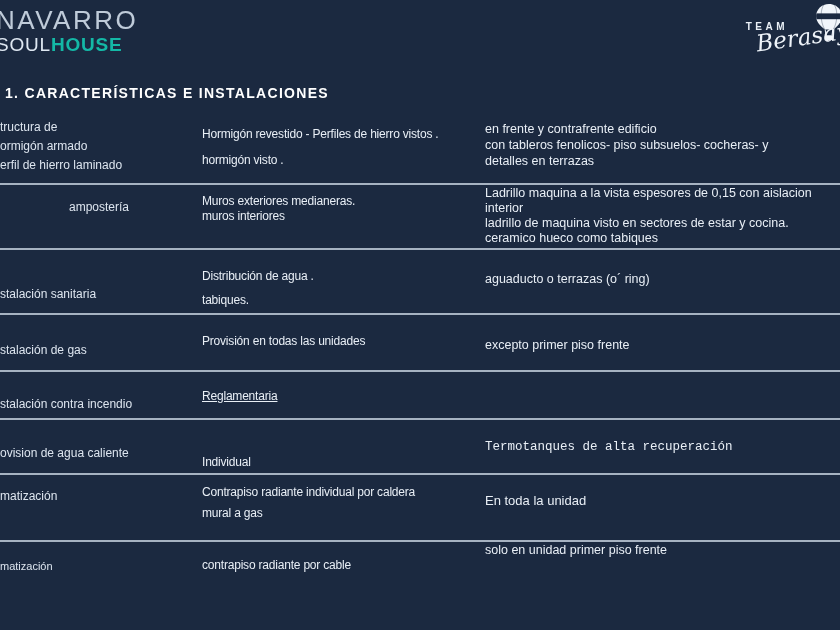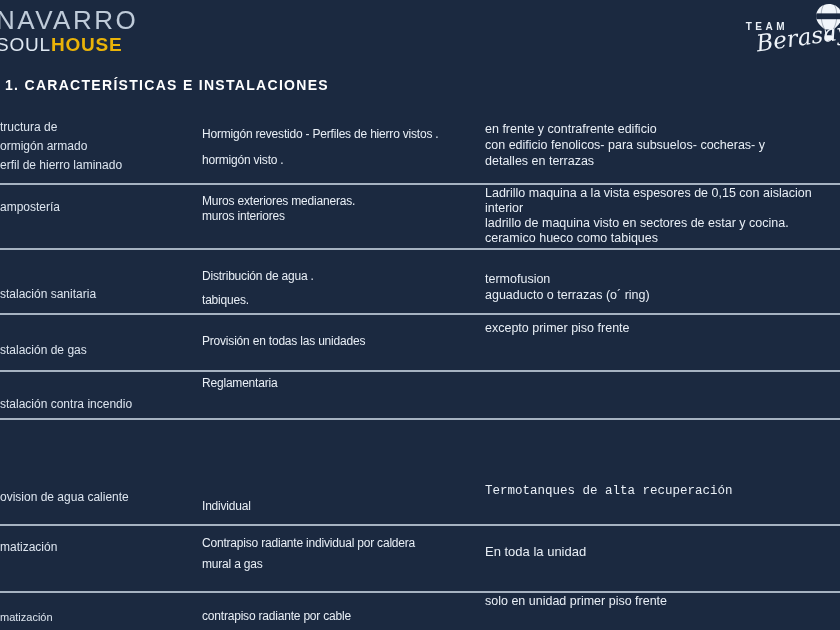--- a/index.html
+++ b/index.html
@@ -10,54 +10,54 @@
     color:#E8EEF5;
   }
   
   .logo{position:absolute; left:-4px; top:6px;}
   .logo-navarro{
     font-size:26px; font-weight:100; letter-spacing:2.5px;
     color:rgba(214,225,238,0.88); line-height:28px;
   }
   .logo-soulhouse{font-size:19px; letter-spacing:0.8px; line-height:22px;}
   .logo-soul{font-weight:400; color:#dfe8f2;}
-  .logo-house{font-weight:800; color:#eab308;}
+  .logo-house{font-weight:800; color:#14b8a6;}
   .team-label{
     position:absolute; right:52px; top:21px;
     font-size:10px; font-weight:700; letter-spacing:3.5px; color:#e9eff6;
   }
   .team-script{
     position:absolute; right:-10px; top:24px;
     font-family:"DejaVu Serif","Liberation Serif",serif;
     font-style:italic; font-size:23px; color:#eef3f9;
     transform:rotate(-8deg);
   }
   .balloon{position:absolute; right:-5px; top:3px;}
   
   .heading{
-    position:absolute; left:5px; top:77px;
+    position:absolute; left:5px; top:85px;
     font-size:14px; font-weight:700; letter-spacing:1.3px; color:#ffffff;
   }
   
   .tbl{position:absolute; left:0; top:111px; width:840px;}
   .row{position:relative; width:840px; box-sizing:border-box;}
   .row.bordered{border-bottom:2px solid rgba(190,202,216,0.85);}
   .r1{height:74px;} .r2{height:65px;} .r3{height:65px;} .r4{height:57px;}
-  .r5{height:48px;} .r6{height:62px;margin-top:44px;} .r7{height:67px;} .r8{height:73px;}
+  .r5{height:48px;} .r6{height:55px;} .r7{height:67px;} .r8{height:73px;}
   .cell{position:absolute; top:0; box-sizing:border-box;}
   .c1{left:0;   width:198px; font-size:12px; color:#dde5ef; line-height:19px;}
   .c2{left:202px; width:282px; font-size:12px; letter-spacing:-0.2px; line-height:20px; color:#e9eff6;}
   .c3{left:485px; width:352px; font-size:12.5px; line-height:16px; color:#e9eff6;}
   .c2 .ln, .c3 .ln{white-space:nowrap;}
   
   .r1 .c1{padding-top:7px;}  .r1 .c2{padding-top:10px; line-height:26px;} .r1 .c3{padding-top:10px;}
-  .r2 .c1{padding-top:13px;} .r2 .c2{padding-top:9px; line-height:15px;}  .r2 .c3{padding-top:1px; line-height:15px;}
+  .r2 .c1{padding-top:13px;text-align:center;} .r2 .c2{padding-top:9px; line-height:15px;}  .r2 .c3{padding-top:1px; line-height:15px;}
   .r3 .c1{padding-top:35px;} .r3 .c2{padding-top:14px; line-height:24px;} .r3 .c3{padding-top:21px;}
-  .r4 .c1{padding-top:26px;} .r4 .c2{padding-top:16px;} .r4 .c3{padding-top:5px;}
-  .r5 .c1{padding-top:23px;} .r5 .c2{padding-top:1px;}
+  .r4 .c1{padding-top:26px;} .r4 .c2{padding-top:16px;} .r4 .c3{padding-top:22px;}
+  .r5 .c1{padding-top:23px;} .r5 .c2{padding-top:14px;text-decoration:underline;}
   .r6 .c1{padding-top:24px;} .r6 .c2{padding-top:32px;} .r6 .c3{padding-top:19px;font-family:Liberation Mono, monospace;}
   .r7 .c1{padding-top:12px;} .r7 .c2{padding-top:7px; line-height:21px;}  .r7 .c3{padding-top:18px; font-size:13px;}
   .r8 .c1{padding-top:15px; font-size:11px;} .r8 .c2{padding-top:13px;}   .r8 .c3{}
 </style>
 </head>
 <body>
 
 <div id="stage" style="--bg: #1B2940;">
 
   <div>
@@ -95,21 +95,21 @@
         <div class="ln">tructura de</div>
         <div class="ln">ormigón armado</div>
         <div class="ln">erfil de hierro laminado</div>
       </div>
       <div class="cell c2">
         <div class="ln">Hormigón revestido - Perfiles de hierro vistos .</div>
         <div class="ln">hormigón visto .</div>
       </div>
       <div class="cell c3">
         <div class="ln">en frente y contrafrente edificio</div>
-        <div class="ln">con edificio fenolicos- para subsuelos- cocheras- y</div>
+        <div class="ln">con tableros fenolicos- piso subsuelos- cocheras- y</div>
         <div class="ln">detalles en terrazas</div>
       </div>
     </div>
 
     <div class="row r2 bordered">
       <div class="cell c1">
         <div class="ln">ampostería</div>
       </div>
       <div class="cell c2">
         <div class="ln">Muros exteriores medianeras.</div>
@@ -125,21 +125,20 @@
 
     <div class="row r3 bordered">
       <div class="cell c1">
         <div class="ln">stalación sanitaria</div>
       </div>
       <div class="cell c2">
         <div class="ln">Distribución de agua .</div>
         <div class="ln">tabiques.</div>
       </div>
       <div class="cell c3">
-        <div class="ln">termofusion</div>
         <div class="ln">aguaducto o terrazas (o´ ring)</div>
       </div>
     </div>
 
     <div class="row r4 bordered">
       <div class="cell c1">
         <div class="ln">stalación de gas</div>
       </div>
       <div class="cell c2">
         <div class="ln">Provisión en todas las unidades</div>

